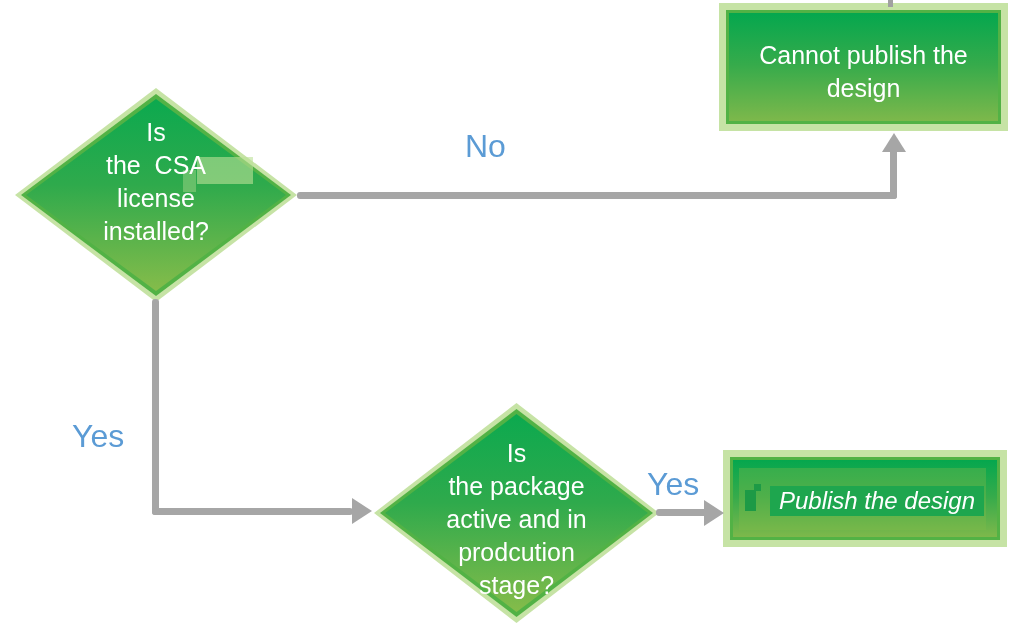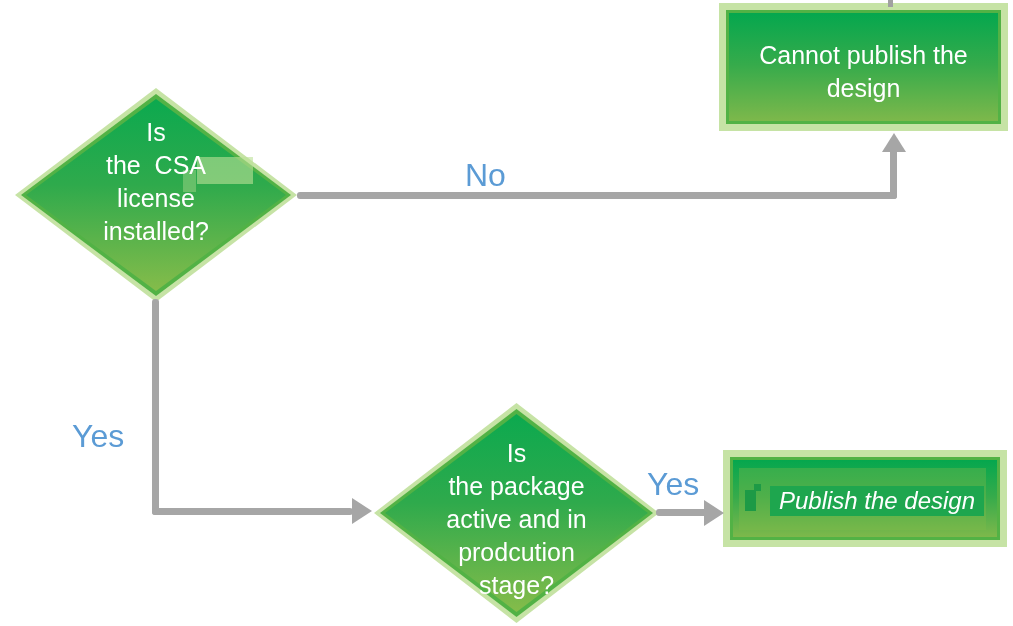--- a/index.html
+++ b/index.html
@@ -96,21 +96,21 @@
         <div class="b2-speck1"></div>
         <div class="b2-speck2"></div>
         <div class="b2-strip">Publish the design</div>
       </div>
     </div>
   </div>
 
   <div class="cline" style="left:297px;top:192px;width:600px;height:7px;"></div>
   <div class="cline" style="left:890px;top:149px;width:7px;height:50px;"></div>
   <div class="arrow up" style="left:882px;top:133px;"></div>
-  <div class="edge-label" style="left:465px;top:157px;">No</div>
+  <div class="edge-label" style="left:465px;top:128px;">No</div>
 
   <div class="cline" style="left:152px;top:299px;width:7px;height:216px;"></div>
   <div class="cline" style="left:152px;top:508px;width:201px;height:7px;"></div>
   <div class="arrow right" style="left:352px;top:498px;"></div>
   <div class="edge-label" style="left:72px;top:418px;">Yes</div>
 
   <div class="cline" style="left:656px;top:509px;width:51px;height:7px;"></div>
   <div class="arrow right" style="left:704px;top:500px;"></div>
   <div class="edge-label" style="left:647px;top:466px;">Yes</div>
 

